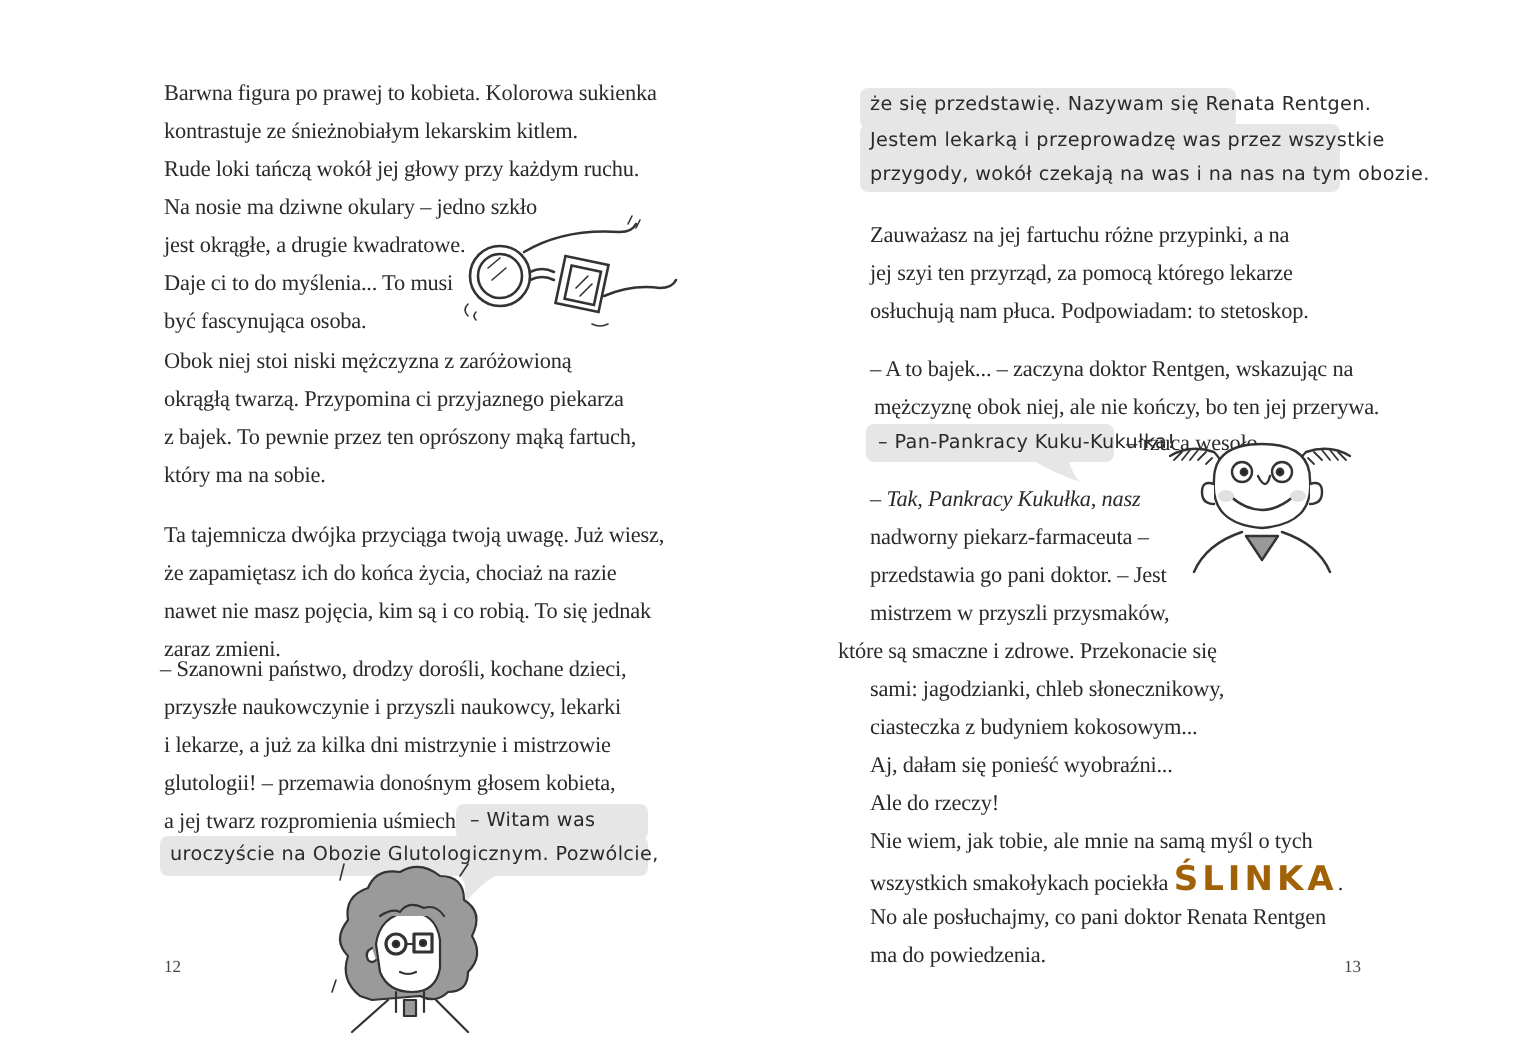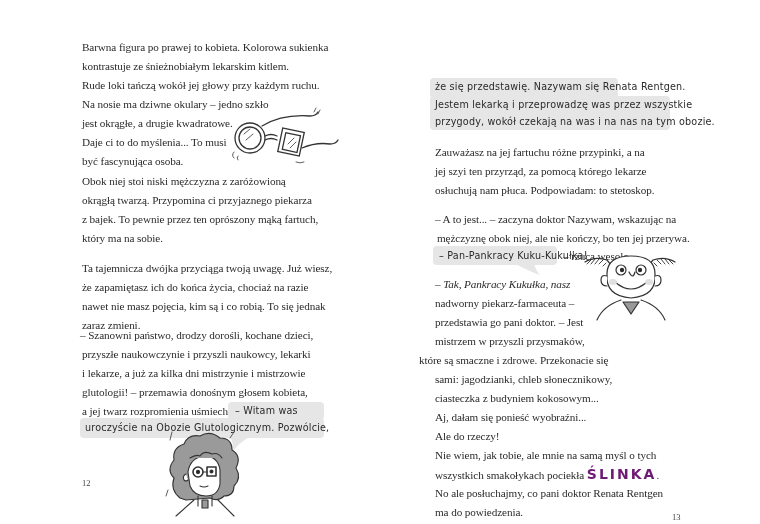--- a/index.html
+++ b/index.html
@@ -2,37 +2,37 @@
 <html><head>
   <meta charset="utf-8">
   <style>
     html, body { margin: 0; padding: 0; }
     body {
       width: 760px; height: 524px; background: #ffffff; position: relative; overflow: hidden;
       font-family: "Liberation Serif", "DejaVu Serif", serif; color: #2a2a2a;
     }
     .page { position: absolute; top: 0; height: 428px; }
     .page-left { left: 0; width: 380px; }
-    .page-right { left: 380px; width: 380px; margin-top: 34px; }
+    .page-right { left: 380px; width: 380px; }
     .line {
       position: absolute; white-space: nowrap; font-size: 11.2px; line-height: 14px;
       letter-spacing: -0.1px;
     }
     .bubble {
       position: absolute; background: #e6e6e6; border-radius: 4px;
     }
     .hand {
       position: absolute; white-space: nowrap;
       font-family: "DejaVu Sans", sans-serif; font-size: 9.6px; line-height: 12px;
       color: #2a2a2a; letter-spacing: 0.2px;
     }
     .pagenum { position: absolute; font-size: 8.5px; color: #444; }
     .slinka {
-      font-family: "DejaVu Sans", sans-serif; font-weight: bold; font-size: 14px;
-      letter-spacing: 2px; color: #701a75;
+      font-family: "DejaVu Sans", sans-serif; font-weight: bold; font-size: 17px;
+      letter-spacing: 2px; color: #a16207;
     }
     svg { position: absolute; overflow: visible; }
   </style>
 </head>
 <body>
 
 <div class="page page-left">
 
   <div class="line" style="left:82px; top:40px;">Barwna figura po prawej to kobieta. Kolorowa sukienka</div>
   <div class="line" style="left:82px; top:59px;">kontrastuje ze śnieżnobiałym lekarskim kitlem.</div>
@@ -111,21 +111,21 @@
   <div class="bubble" style="left:50px; top:44px; width:188px; height:20px;"></div>
   <div class="bubble" style="left:50px; top:62px; width:240px; height:34px;"></div>
   <div class="hand" style="left:55px; top:47px;">że się przedstawię. Nazywam się Renata Rentgen.</div>
   <div class="hand" style="left:55px; top:65px;">Jestem lekarką i przeprowadzę was przez wszystkie</div>
   <div class="hand" style="left:55px; top:82px;">przygody, wokół czekają na was i na nas na tym obozie.</div>
 
   <div class="line" style="left:55px; top:111px;">Zauważasz na jej fartuchu różne przypinki, a na</div>
   <div class="line" style="left:55px; top:130px;">jej szyi ten przyrząd, za pomocą którego lekarze</div>
   <div class="line" style="left:55px; top:149px;">osłuchują nam płuca. Podpowiadam: to stetoskop.</div>
 
-  <div class="line" style="left:55px; top:178px;">– A to jest... – zaczyna doktor Nazywam, wskazując na</div>
+  <div class="line" style="left:55px; top:178px;">– A to bajek... – zaczyna doktor Rentgen, wskazując na</div>
   <div class="line" style="left:57px; top:197px;">mężczyznę obok niej, ale nie kończy, bo ten jej przerywa.</div>
 
   <div class="bubble" style="left:53px; top:212px; width:124px; height:19px;"></div>
   <svg style="left:132px; top:229px;" width="30" height="14" viewBox="0 0 30 14">
     <path d="M2 0 L22 0 Q24 8 28 12 Q16 8 2 0 Z" fill="#e6e6e6"></path>
   </svg>
   <div class="hand" style="left:59px; top:216px;">– Pan-Pankracy Kuku-Kukułka!</div>
   <div class="line" style="left:183px; top:215px;">– rzuca wesoło.</div>
 
   <div class="line" style="left:55px; top:243px;font-style:italic;">– Tak, Pankracy Kukułka, nasz</div>

